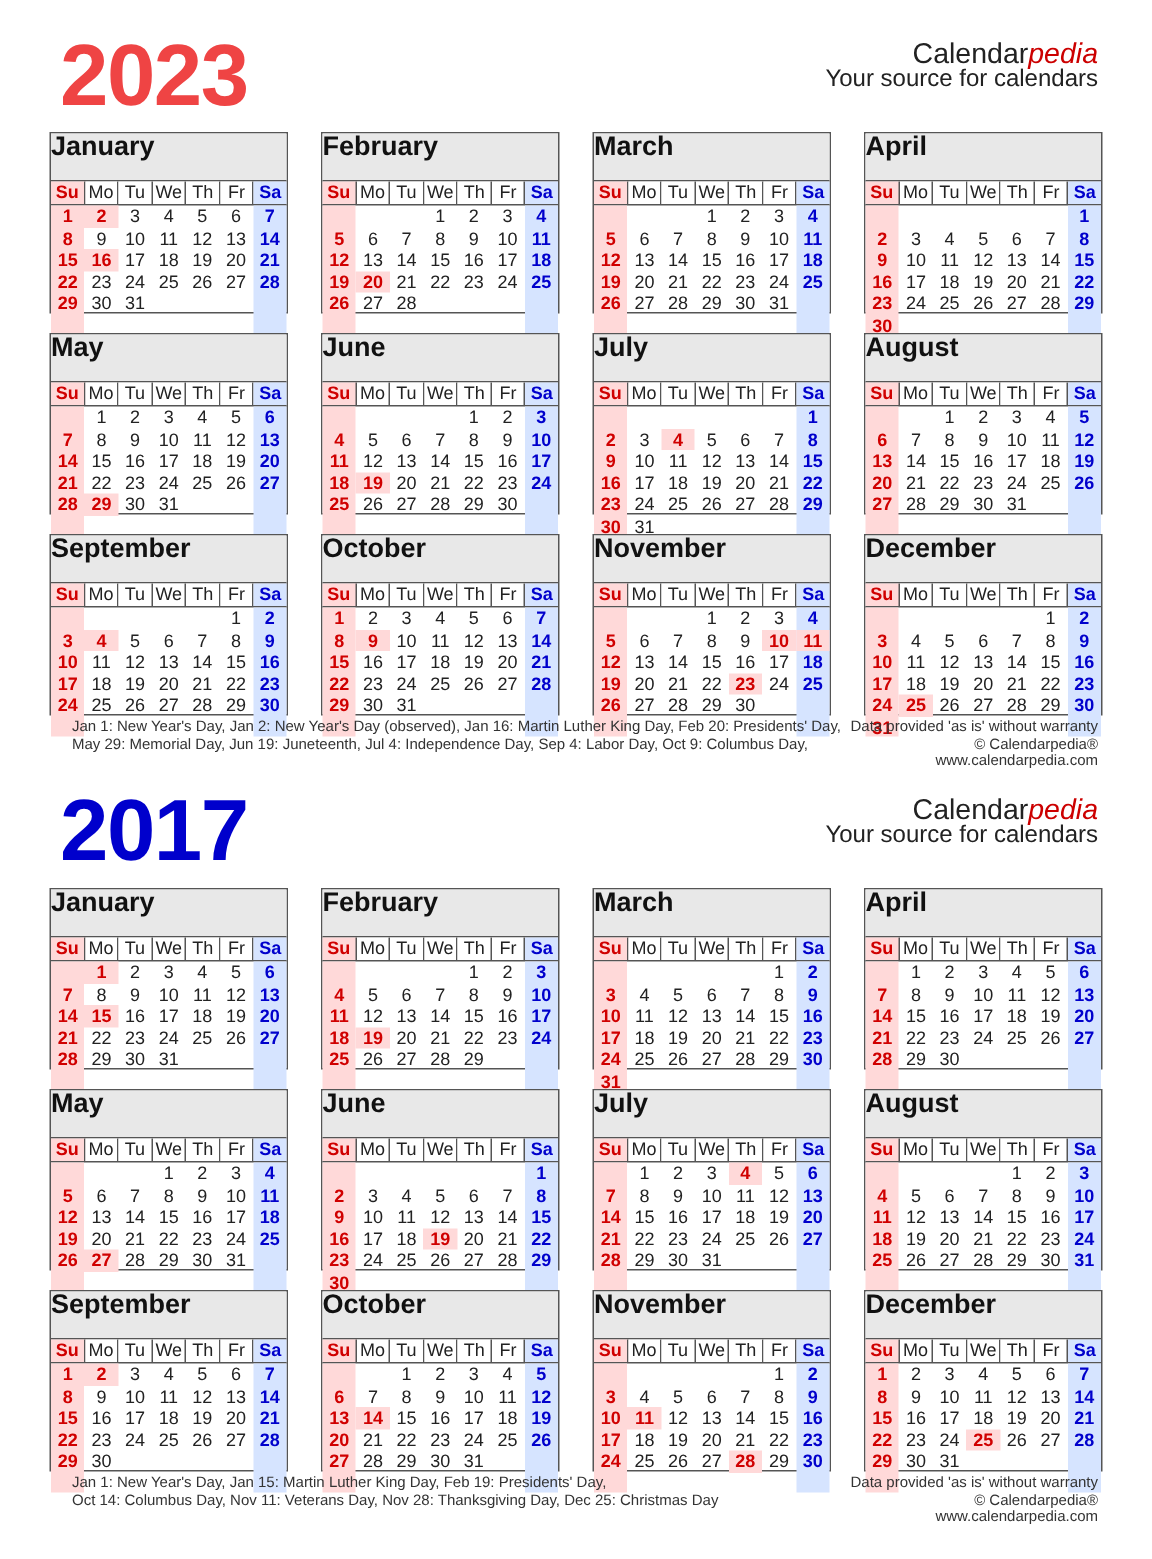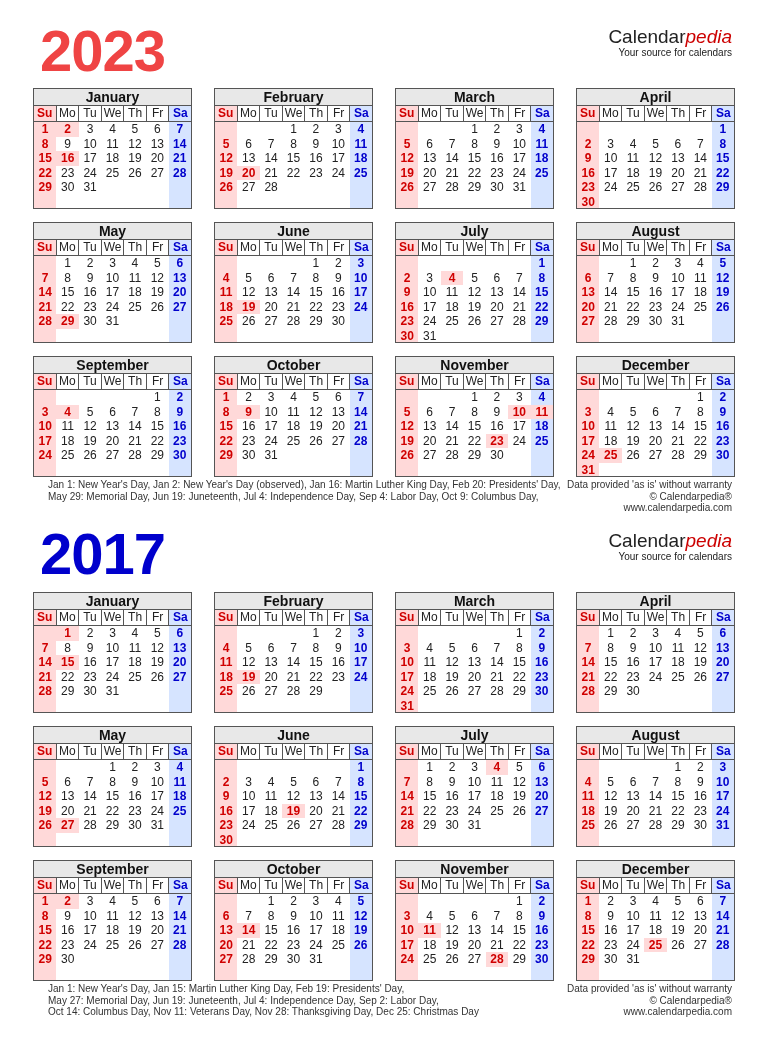--- a/index.html
+++ b/index.html
@@ -1,23 +1,23 @@
 <!DOCTYPE html>
 <html><head>
 <meta charset="utf-8">
 <style>
   * { box-sizing: border-box; margin: 0; padding: 0; }
   body { width: 768px; height: 1039px; background: #ffffff; font-family: "Liberation Sans", sans-serif; position: relative; overflow: hidden; }
   .year-title { position: absolute; left: 40px; font-weight: bold; font-size: 58px; line-height: 58px; letter-spacing: -1px; }
   .brand { position: absolute; right: 36px; text-align: right; }
   .brand-name { font-size: 19px; color: #222; line-height: 20px; }
   .brand-name .pedia { color: #cc0000; font-style: italic; font-weight: normal; }
-  .brand-tag { font-size: 10px; color: #222; line-height: 11px; }
+  .brand-tag { font-size: 16px; color: #222; line-height: 11px; }
   .month { position: absolute; width: 159px; height: 121px; border: 1px solid #555; background: #fff; }
-  .month-name { height: 17px; background: #e8e8e8; border-bottom: 1px solid #555; text-align: center; font-weight: bold; font-size: 14px; line-height: 17px; color: #111; }
+  .month-name { height: 32px; background: #e8e8e8; border-bottom: 1px solid #555; text-align: left; font-weight: bold; font-size: 18px; line-height: 17px; color: #111; }
   .dow-row { display: flex; height: 16px; border-bottom: 1px solid #555; }
   .dow { flex: 1; text-align: center; font-size: 12px; line-height: 15px; color: #222; border-right: 1px solid #555; background: #fff; }
   .dow:last-child { border-right: none; }
   .dow.su { color: #d00000; font-weight: bold; background: #ffd9d9; }
   .dow.sa { color: #0000cc; font-weight: bold; background: #d6e4ff; }
   .grid { display: grid; grid-template-columns: repeat(7, 1fr); grid-auto-rows: 14.5px; height: 86px; position: relative; }
   .col-bg-su { position: absolute; left: 0; top: 0; bottom: 0; width: calc(100% / 7); background: #ffd9d9; }
   .col-bg-sa { position: absolute; right: 0; top: 0; bottom: 0; width: calc(100% / 7); background: #d6e4ff; }
   .day { position: relative; text-align: center; font-size: 12px; line-height: 14.5px; color: #222; }
   .day.su { color: #d00000; font-weight: bold; }
@@ -1233,20 +1233,19 @@
         <div class="day">27</div>
         <div class="day sa">28</div>
         <div class="day su">29</div>
         <div class="day">30</div>
         <div class="day">31</div>
       </div>
     </div>
   </div>
 <div class="notes" style="top:983px;">
   <div>Jan 1: New Year's Day, Jan 15: Martin Luther King Day, Feb 19: Presidents' Day,</div>
-  <div>May 27: Memorial Day, Jun 19: Juneteenth, Jul 4: Independence Day, Sep 2: Labor Day,</div>
   <div>Oct 14: Columbus Day, Nov 11: Veterans Day, Nov 28: Thanksgiving Day, Dec 25: Christmas Day</div>
 </div>
 <div class="credits" style="top:983px;">
   <div>Data provided 'as is' without warranty</div>
   <div>© Calendarpedia®</div>
   <div>www.calendarpedia.com</div>
 </div>
 
 </body></html>

